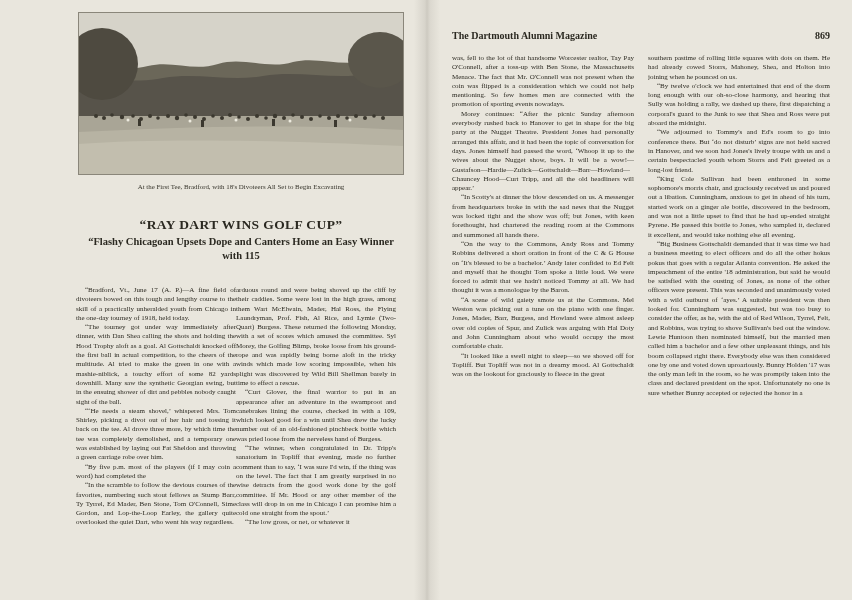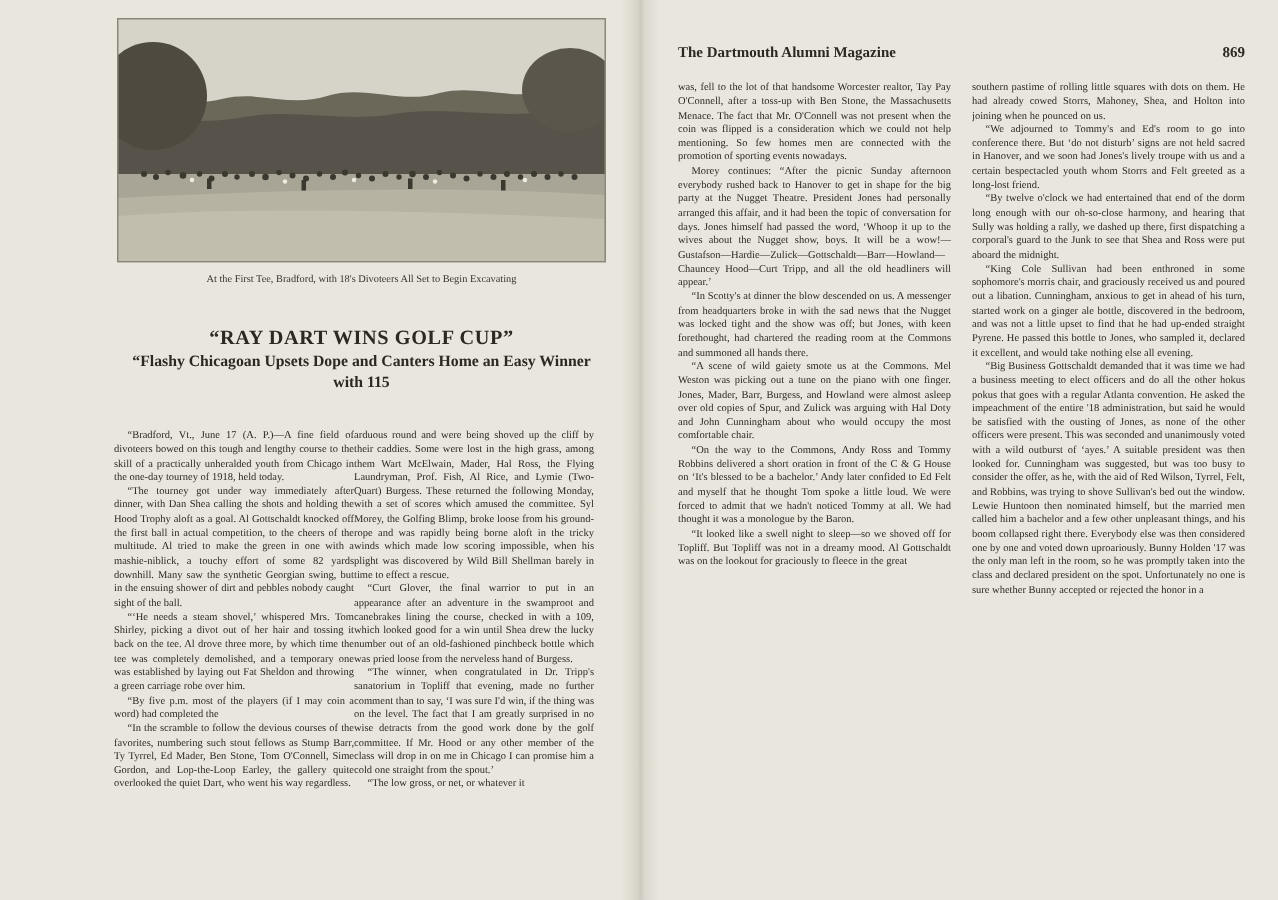--- a/index.html
+++ b/index.html
@@ -146,27 +146,27 @@
     <div class="rheader">
       <span class="rtitle">The Dartmouth Alumni Magazine</span>
       <span class="rnum">869</span>
     </div>
 
     <div class="textcols rcols">
       <div class="textcol">
         <p class="cont">was, fell to the lot of that handsome Worcester realtor, Tay Pay O'Connell, after a toss-up with Ben Stone, the Massachusetts Menace. The fact that Mr. O'Connell was not present when the coin was flipped is a consideration which we could not help mentioning. So few homes men are connected with the promotion of sporting events nowadays.</p>
         <p>Morey continues: “After the picnic Sunday afternoon everybody rushed back to Hanover to get in shape for the big party at the Nugget Theatre. President Jones had personally arranged this affair, and it had been the topic of conversation for days. Jones himself had passed the word, ‘Whoop it up to the wives about the Nugget show, boys. It will be a wow!—Gustafson—Hardie—Zulick—Gottschaldt—Barr—Howland—Chauncey Hood—Curt Tripp, and all the old headliners will appear.’</p>
         <p>“In Scotty's at dinner the blow descended on us. A messenger from headquarters broke in with the sad news that the Nugget was locked tight and the show was off; but Jones, with keen forethought, had chartered the reading room at the Commons and summoned all hands there.</p>
+        <p>“On the way to the Commons, Andy Ross and Tommy Robbins delivered a short oration in front of the C &amp; G House on ‘It's blessed to be a bachelor.’ Andy later confided to Ed Felt and myself that he thought Tom spoke a little loud. We were forced to admit that we hadn't noticed Tommy at all. We had thought it was a monologue by the Baron.</p>
         <p>“A scene of wild gaiety smote us at the Commons. Mel Weston was picking out a tune on the piano with one finger. Jones, Mader, Barr, Burgess, and Howland were almost asleep over old copies of Spur, and Zulick was arguing with Hal Doty and John Cunningham about who would occupy the most comfortable chair.</p>
-        <p>“On the way to the Commons, Andy Ross and Tommy Robbins delivered a short oration in front of the C &amp; G House on ‘It's blessed to be a bachelor.’ Andy later confided to Ed Felt and myself that he thought Tom spoke a little loud. We were forced to admit that we hadn't noticed Tommy at all. We had thought it was a monologue by the Baron.</p>
         <p>“It looked like a swell night to sleep—so we shoved off for Topliff. But Topliff was not in a dreamy mood. Al Gottschaldt was on the lookout for graciously to fleece in the great</p>
       </div>
       <div class="textcol">
         <p class="cont">southern pastime of rolling little squares with dots on them. He had already cowed Storrs, Mahoney, Shea, and Holton into joining when he pounced on us.</p>
+        <p>“By twelve o'clock we had entertained that end of the dorm long enough with our oh-so-close harmony, and hearing that Sully was holding a rally, we dashed up there, first dispatching a corporal's guard to the Junk to see that Shea and Ross were put aboard the midnight.</p>
         <p>“We adjourned to Tommy's and Ed's room to go into conference there. But ‘do not disturb’ signs are not held sacred in Hanover, and we soon had Jones's lively troupe with us and a certain bespectacled youth whom Storrs and Felt greeted as a long-lost friend.</p>
-        <p>“By twelve o'clock we had entertained that end of the dorm long enough with our oh-so-close harmony, and hearing that Sully was holding a rally, we dashed up there, first dispatching a corporal's guard to the Junk to see that Shea and Ross were put aboard the midnight.</p>
         <p>“King Cole Sullivan had been enthroned in some sophomore's morris chair, and graciously received us and poured out a libation. Cunningham, anxious to get in ahead of his turn, started work on a ginger ale bottle, discovered in the bedroom, and was not a little upset to find that he had up-ended straight Pyrene. He passed this bottle to Jones, who sampled it, declared it excellent, and would take nothing else all evening.</p>
         <p>“Big Business Gottschaldt demanded that it was time we had a business meeting to elect officers and do all the other hokus pokus that goes with a regular Atlanta convention. He asked the impeachment of the entire '18 administration, but said he would be satisfied with the ousting of Jones, as none of the other officers were present. This was seconded and unanimously voted with a wild outburst of ‘ayes.’ A suitable president was then looked for. Cunningham was suggested, but was too busy to consider the offer, as he, with the aid of Red Wilson, Tyrrel, Felt, and Robbins, was trying to shove Sullivan's bed out the window. Lewie Huntoon then nominated himself, but the married men called him a bachelor and a few other unpleasant things, and his boom collapsed right there. Everybody else was then considered one by one and voted down uproariously. Bunny Holden '17 was the only man left in the room, so he was promptly taken into the class and declared president on the spot. Unfortunately no one is sure whether Bunny accepted or rejected the honor in a</p>
       </div>
     </div>
   </div>
 
 </div>
 
 </body></html>

